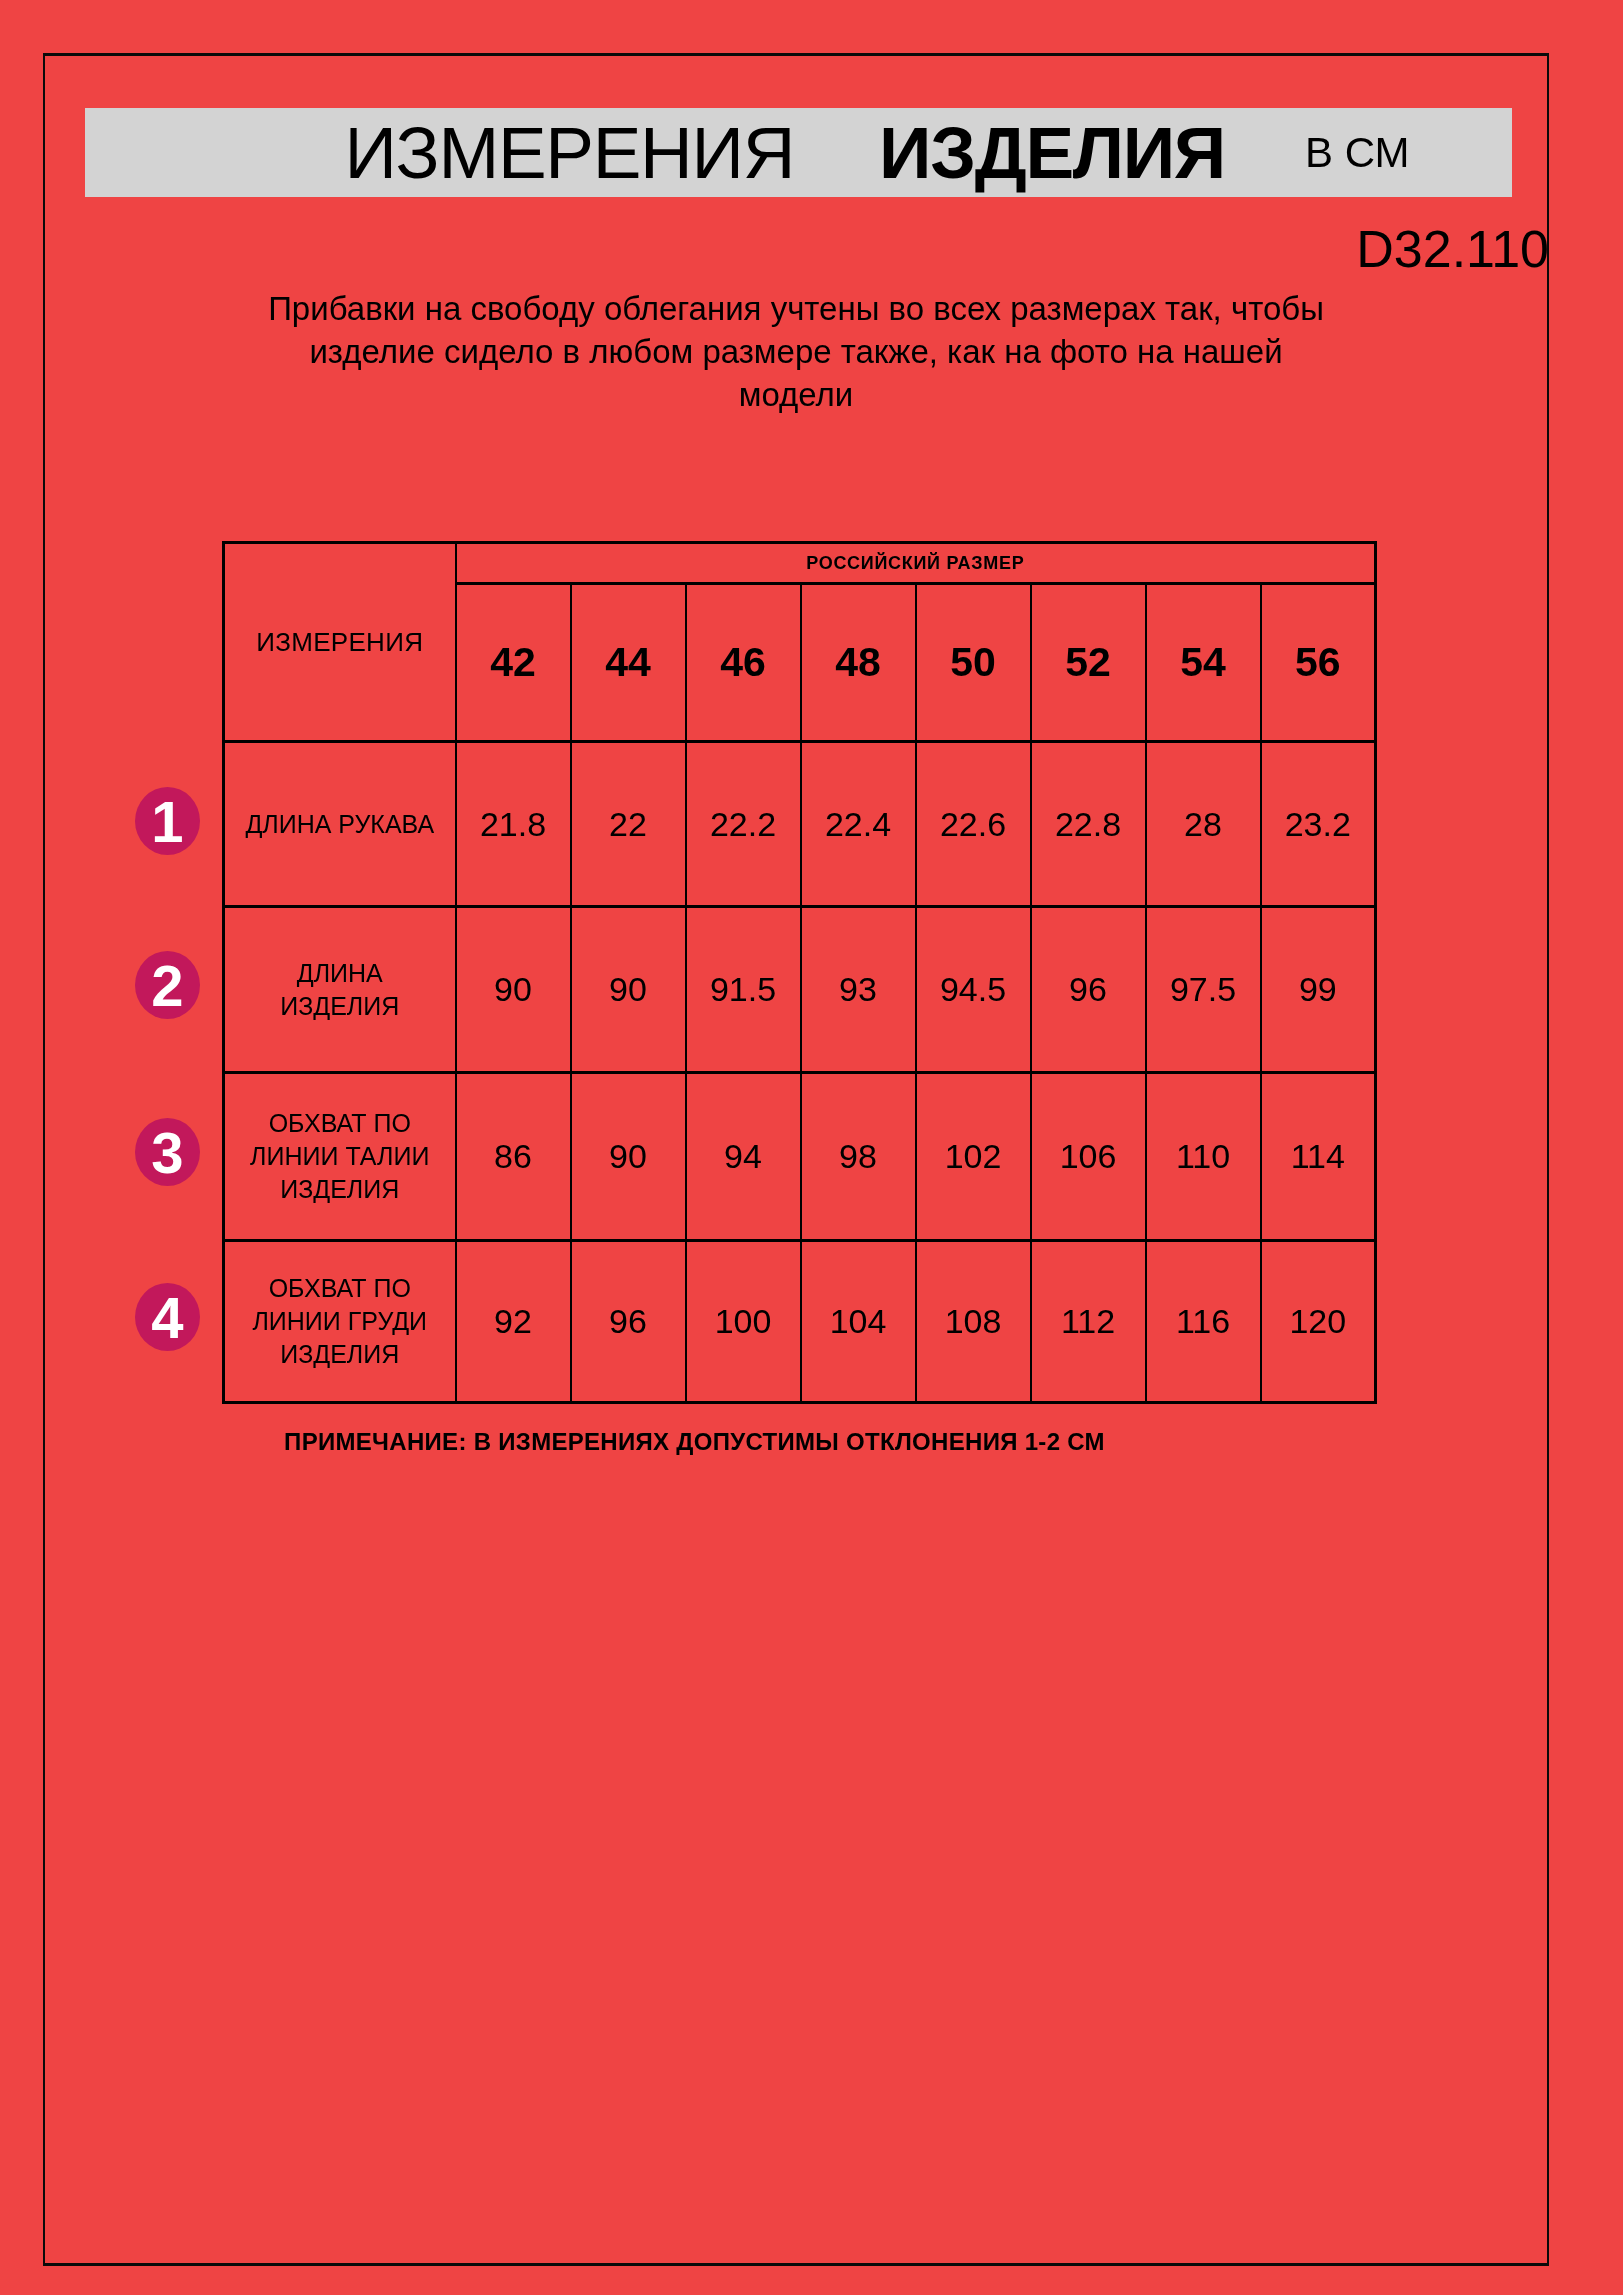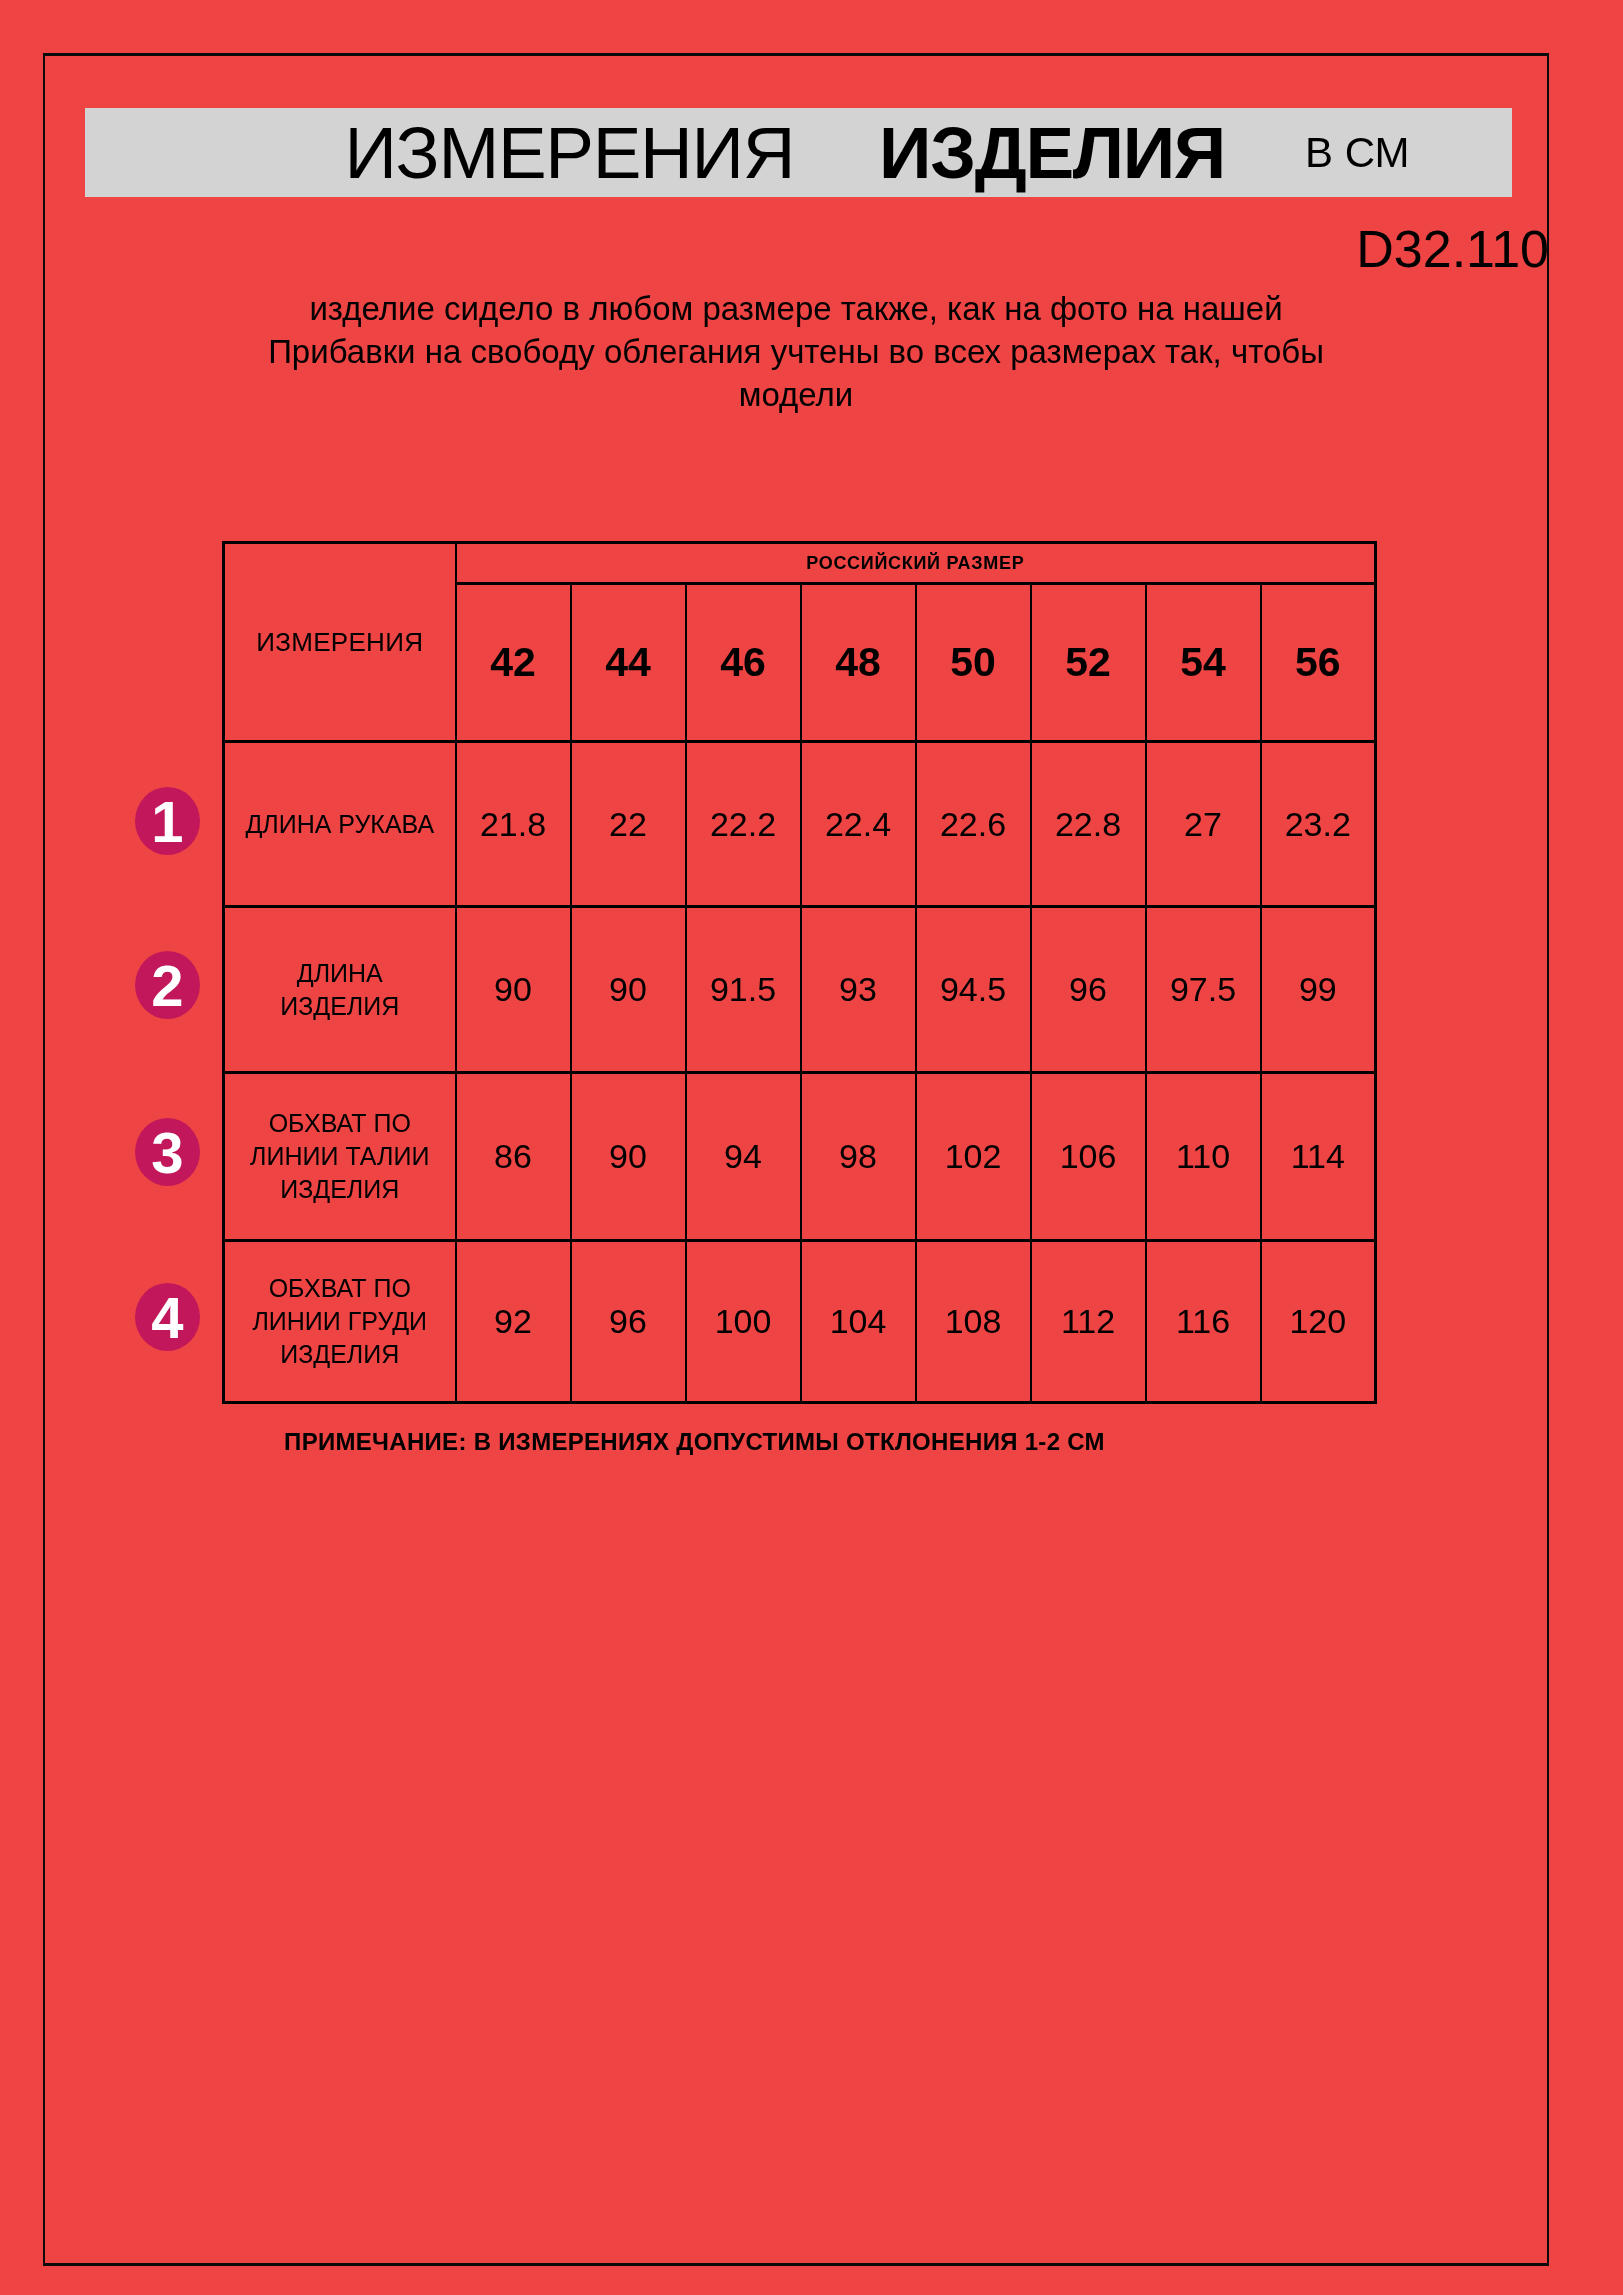--- a/index.html
+++ b/index.html
@@ -80,22 +80,22 @@
 
   <div class="header-bar">
     <span class="title-main">ИЗМЕРЕНИЯ</span>
     <span class="title-bold">ИЗДЕЛИЯ</span>
     <span class="title-unit">В СМ</span>
   </div>
 
   <div class="product-code">D32.110</div>
 
   <div class="description">
+    <div>Прибавки на свободу облегания учтены во всех размерах так, чтобы</div>
     <div>изделие сидело в любом размере также, как на фото на нашей</div>
-    <div>Прибавки на свободу облегания учтены во всех размерах так, чтобы</div>
     <div>модели</div>
   </div>
 
   <table class="size-table">
     <colgroup>
       <col class="c-label">
       <col class="c-size">
         <col class="c-size">
         <col class="c-size">
         <col class="c-size">
@@ -123,21 +123,21 @@
       <tr class="r-d1">
         <td class="row-label">
           <div>ДЛИНА РУКАВА</div>
         </td>
         <td class="val">21.8</td>
         <td class="val">22</td>
         <td class="val">22.2</td>
         <td class="val">22.4</td>
         <td class="val">22.6</td>
         <td class="val">22.8</td>
-        <td class="val">27</td>
+        <td class="val">28</td>
         <td class="val">23.2</td>
       </tr>
 
       <tr class="r-d2">
         <td class="row-label">
           <div>ДЛИНА</div>
           <div>ИЗДЕЛИЯ</div>
         </td>
         <td class="val">90</td>
         <td class="val">90</td>

